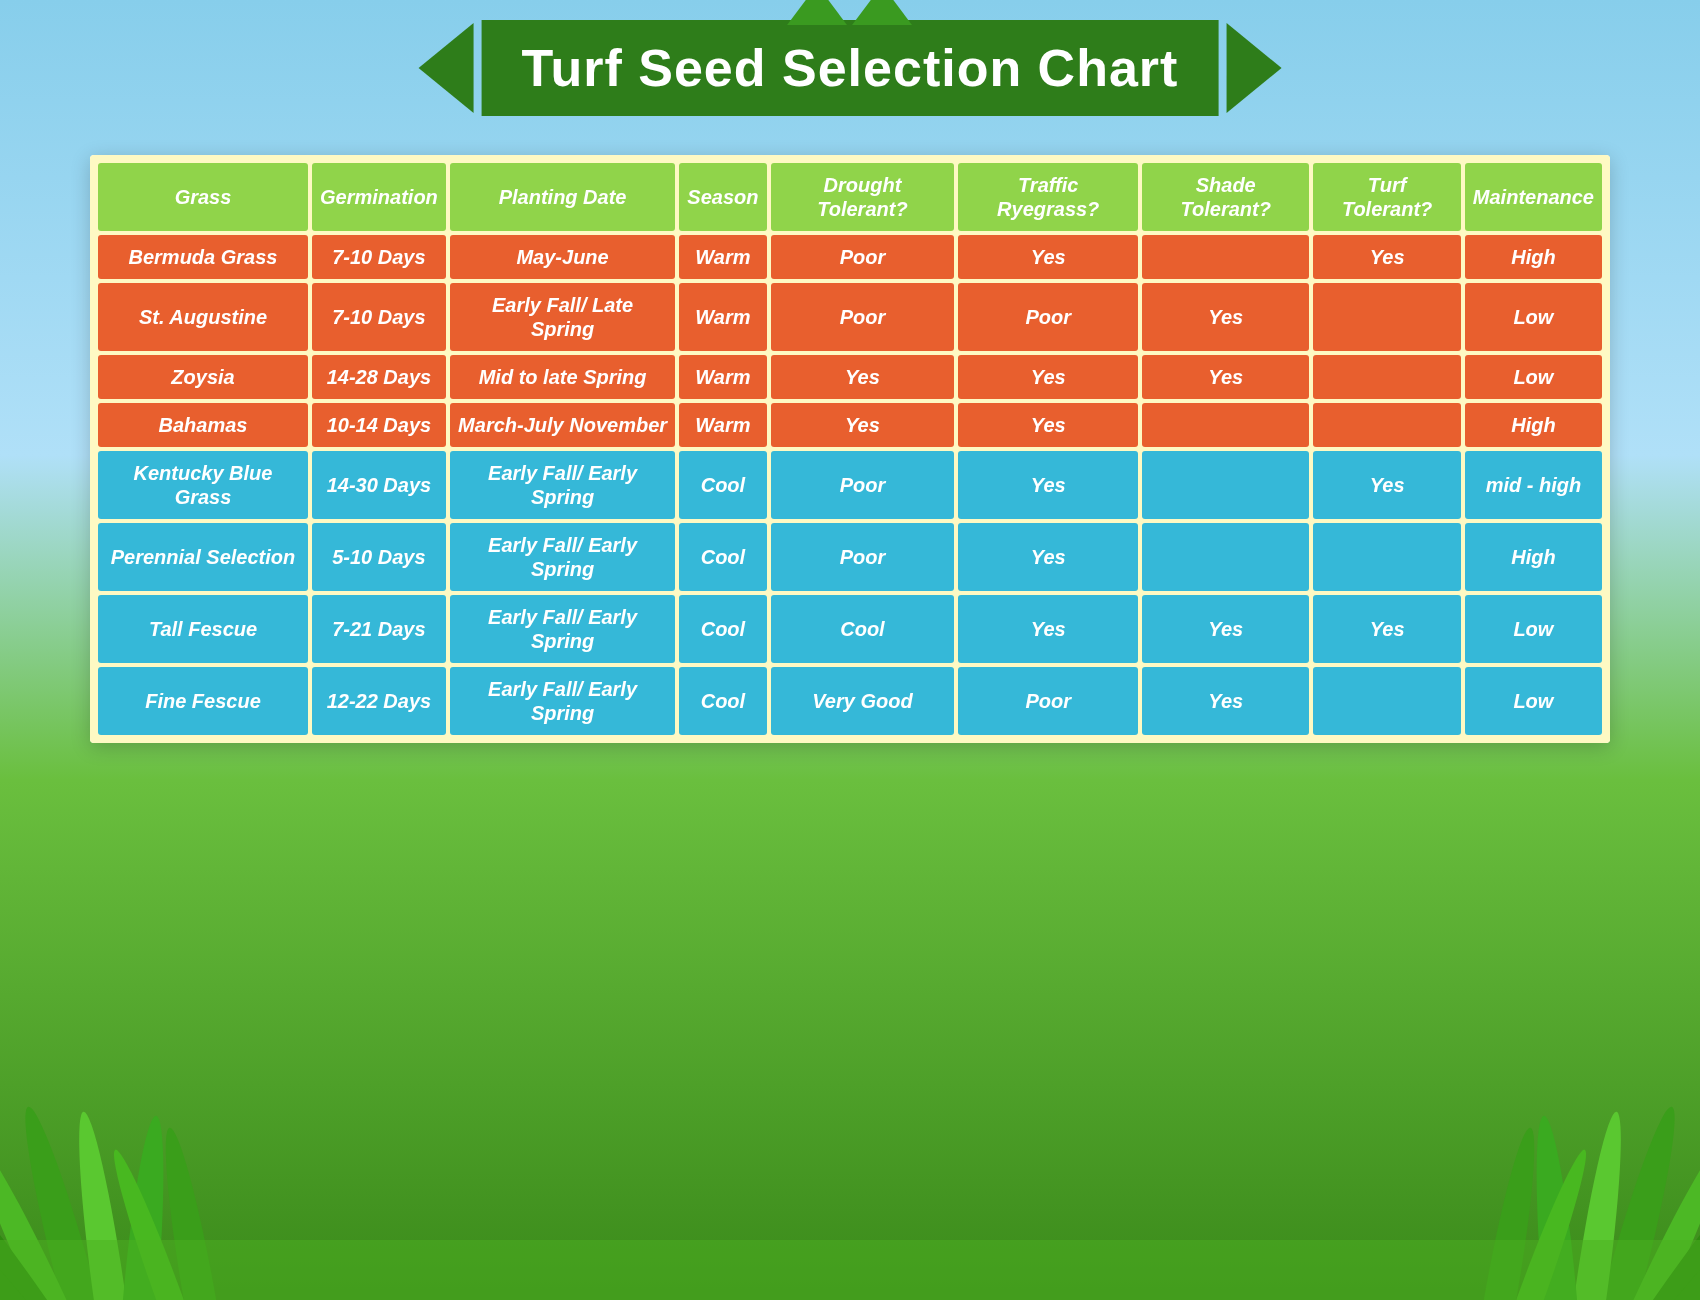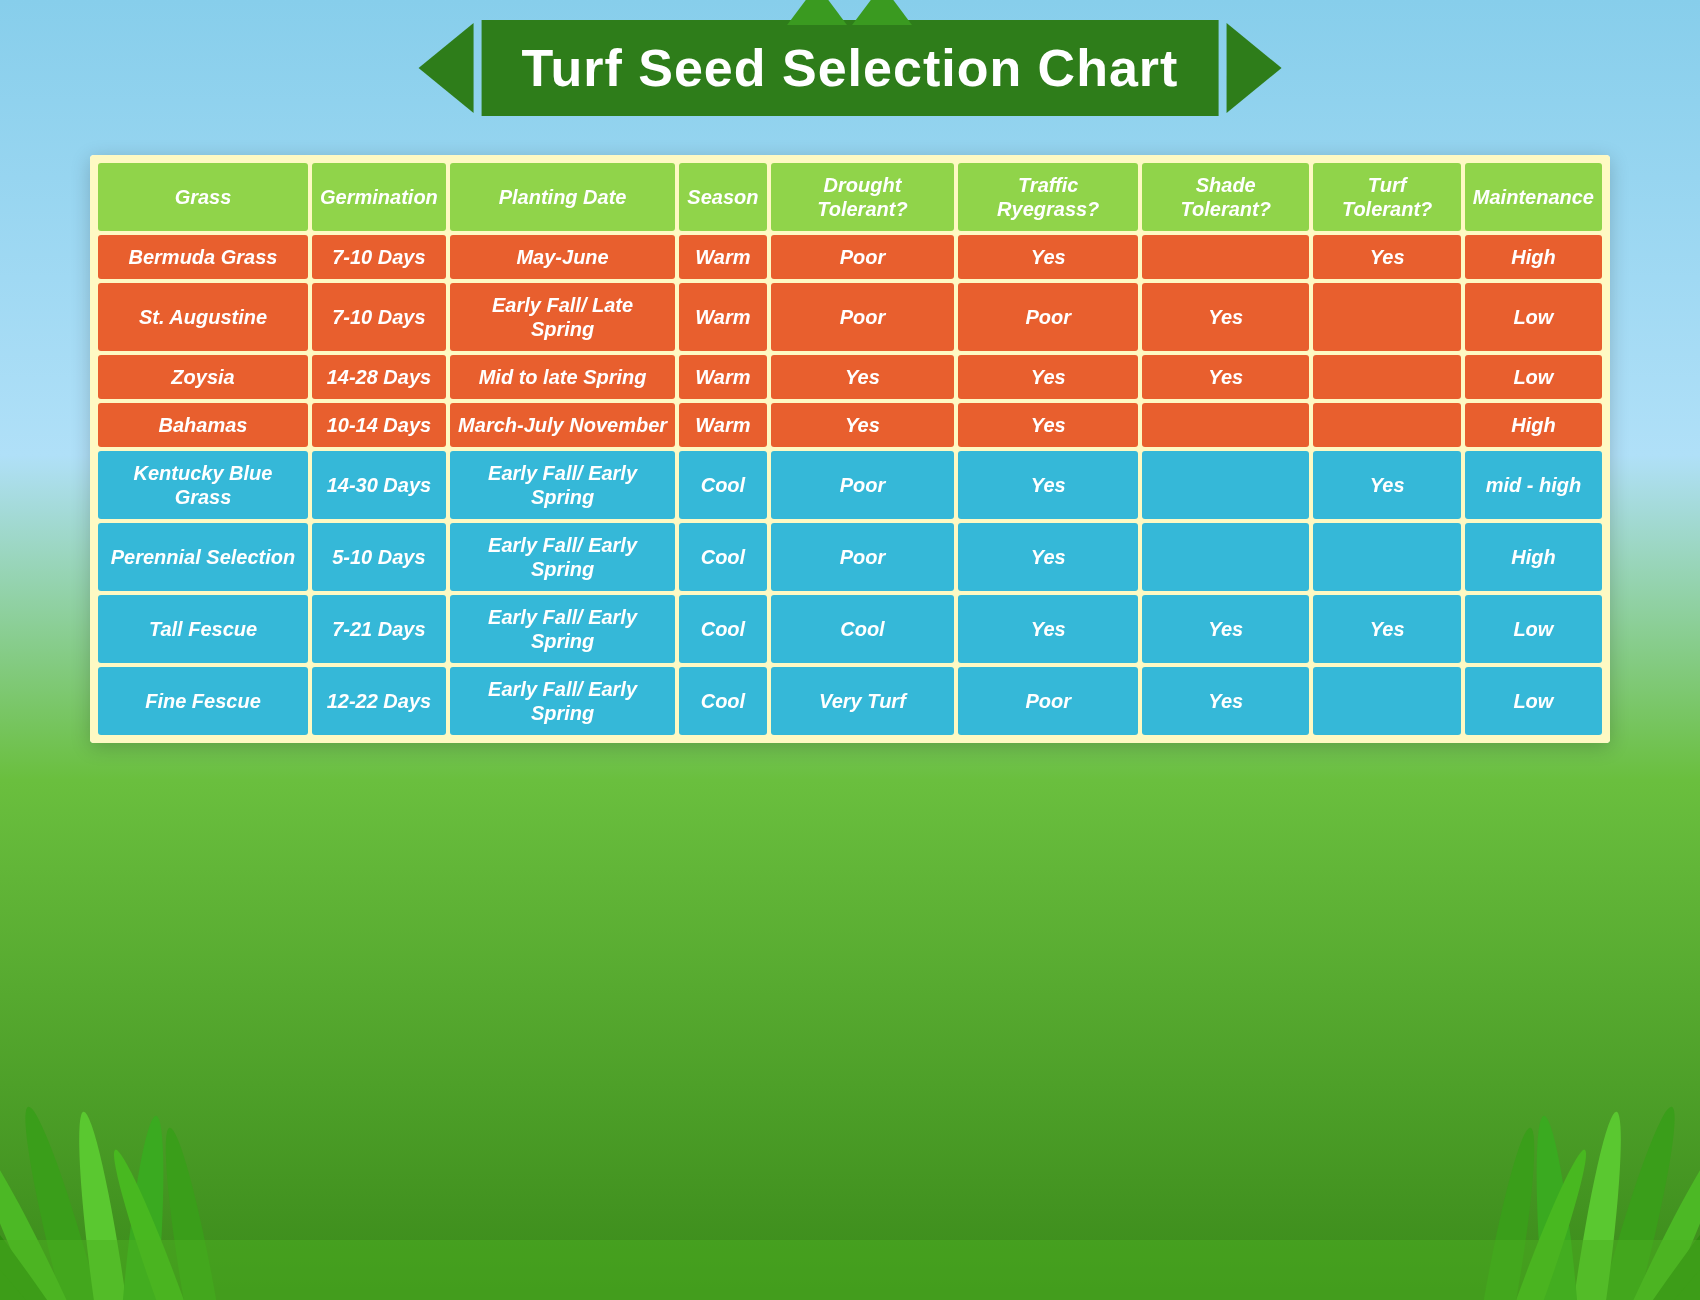--- a/index.html
+++ b/index.html
@@ -267,21 +267,21 @@
           <td class="cool-cell">Yes</td>
           <td class="cool-cell">Yes</td>
           <td class="cool-cell">Yes</td>
           <td class="cool-cell">Low</td>
         </tr>
         <tr>
           <td class="cool-cell">Fine Fescue</td>
           <td class="cool-cell">12-22 Days</td>
           <td class="cool-cell">Early Fall/ Early Spring</td>
           <td class="cool-cell">Cool</td>
-          <td class="cool-cell">Very Turf</td>
+          <td class="cool-cell">Very Good</td>
           <td class="cool-cell">Poor</td>
           <td class="cool-cell">Yes</td>
           <td class="empty-cell-cool"></td>
           <td class="cool-cell">Low</td>
         </tr>
       </tbody>
   </table>
 </div>
 
 </body></html>

